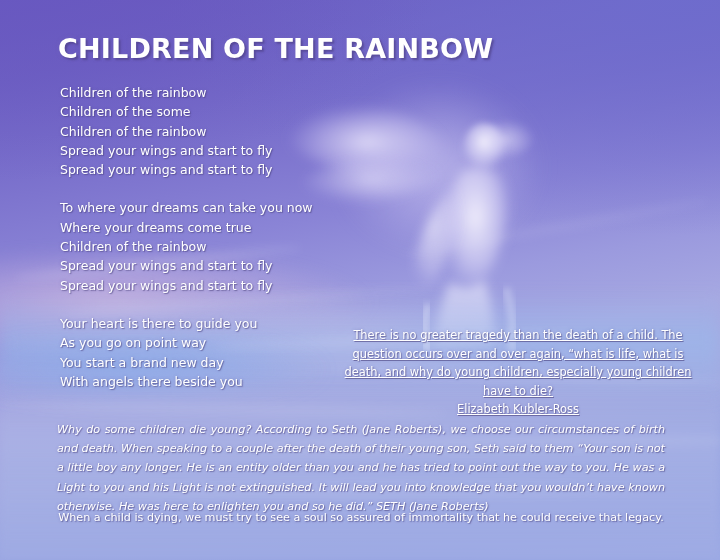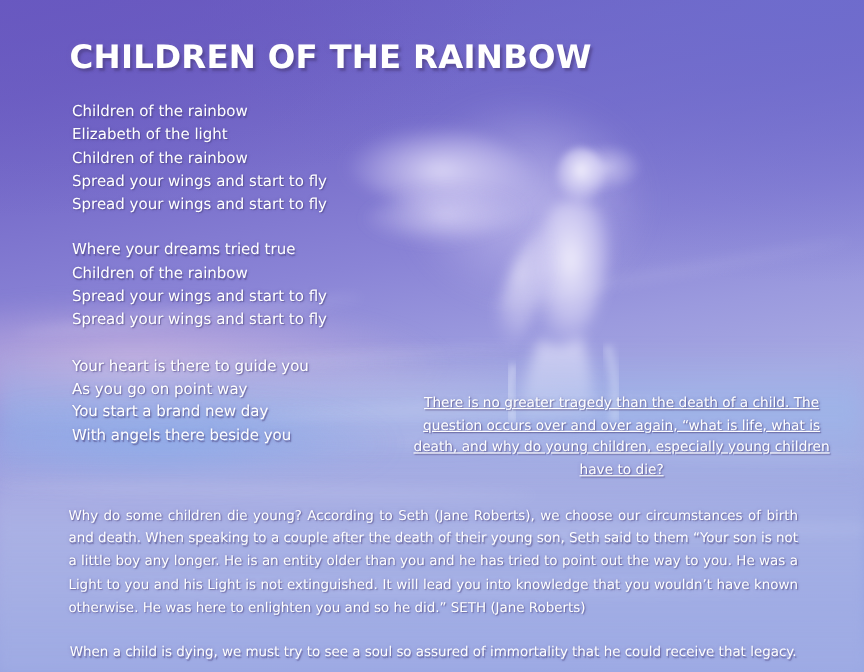--- a/index.html
+++ b/index.html
@@ -181,32 +181,32 @@
   #seth {
     position: absolute;
     left: 57px;
     top: 420px;
     width: 608px;
     color: #ffffff;
     font-size: 11.2px;
     line-height: 19.2px;
     text-align: justify;
     text-justify: inter-word;
+    font-style: italic;
   }
 
   #closing {
     position: absolute;
     left: 57px;
     top: 509px;
     width: 608px;
     color: #ffffff;
     font-size: 11.2px;
     line-height: 18px;
     text-align: center;
-    margin-top: 26px;
   }
 </style>
 </head>
 <body>
 
 <div id="page">
 
   <div class="sky-base"></div>
   <div class="sky-topright"></div>
   <div class="sky-topleft"></div>
@@ -270,40 +270,42 @@
       <path d="M150,252 C146,268 146,286 150,300" stroke="#f0f4ff" stroke-opacity="0.40" stroke-width="7" fill="none" filter="url(#soft2)"></path>
       <path d="M228,236 C234,256 236,280 234,300" stroke="#f0f4ff" stroke-opacity="0.30" stroke-width="8" fill="none" filter="url(#soft2)"></path>
     </svg>
   </div>
 
   <div id="title" class="txt-shadow">CHILDREN OF THE RAINBOW</div>
 
   <div id="poem" class="txt-shadow">
     <div class="stanza">
       <div class="line">Children of the rainbow</div>
-      <div class="line">Elizabeth of the light</div>
+      <div class="line">Children of the some</div>
       <div class="line">Children of the rainbow</div>
       <div class="line">Spread your wings and start to fly</div>
       <div class="line">Spread your wings and start to fly</div>
     </div>
     <div class="stanza">
-      <div class="line">Where your dreams tried true</div>
+      <div class="line">To where your dreams can take you now</div>
+      <div class="line">Where your dreams come true</div>
       <div class="line">Children of the rainbow</div>
       <div class="line">Spread your wings and start to fly</div>
       <div class="line">Spread your wings and start to fly</div>
     </div>
     <div class="stanza">
       <div class="line">Your heart is there to guide you</div>
       <div class="line">As you go on point way</div>
       <div class="line">You start a brand new day</div>
       <div class="line">With angels there beside you</div>
     </div>
   </div>
 
   <div id="quote" class="txt-shadow">
     <span>There is no greater tragedy than the death of a child. The question occurs over and over again, “what is life, what is death, and why do young children, especially young children have to die?</span>
+    <span class="attrib">Elizabeth Kubler-Ross</span>
   </div>
 
   <div id="seth" class="txt-shadow">Why do some children die young? According to Seth (Jane Roberts), we choose our circumstances of birth and death. When speaking to a couple after the death of their young son, Seth said to them “Your son is not a little boy any longer. He is an entity older than you and he has tried to point out the way to you. He was a Light to you and his Light is not extinguished. It will lead you into knowledge that you wouldn’t have known otherwise. He was here to enlighten you and so he did.” SETH (Jane Roberts)</div>
 
   <div id="closing" class="txt-shadow">When a child is dying, we must try to see a soul so assured of immortality that he could receive that legacy.</div>
 
 </div>
 
 </body></html>

